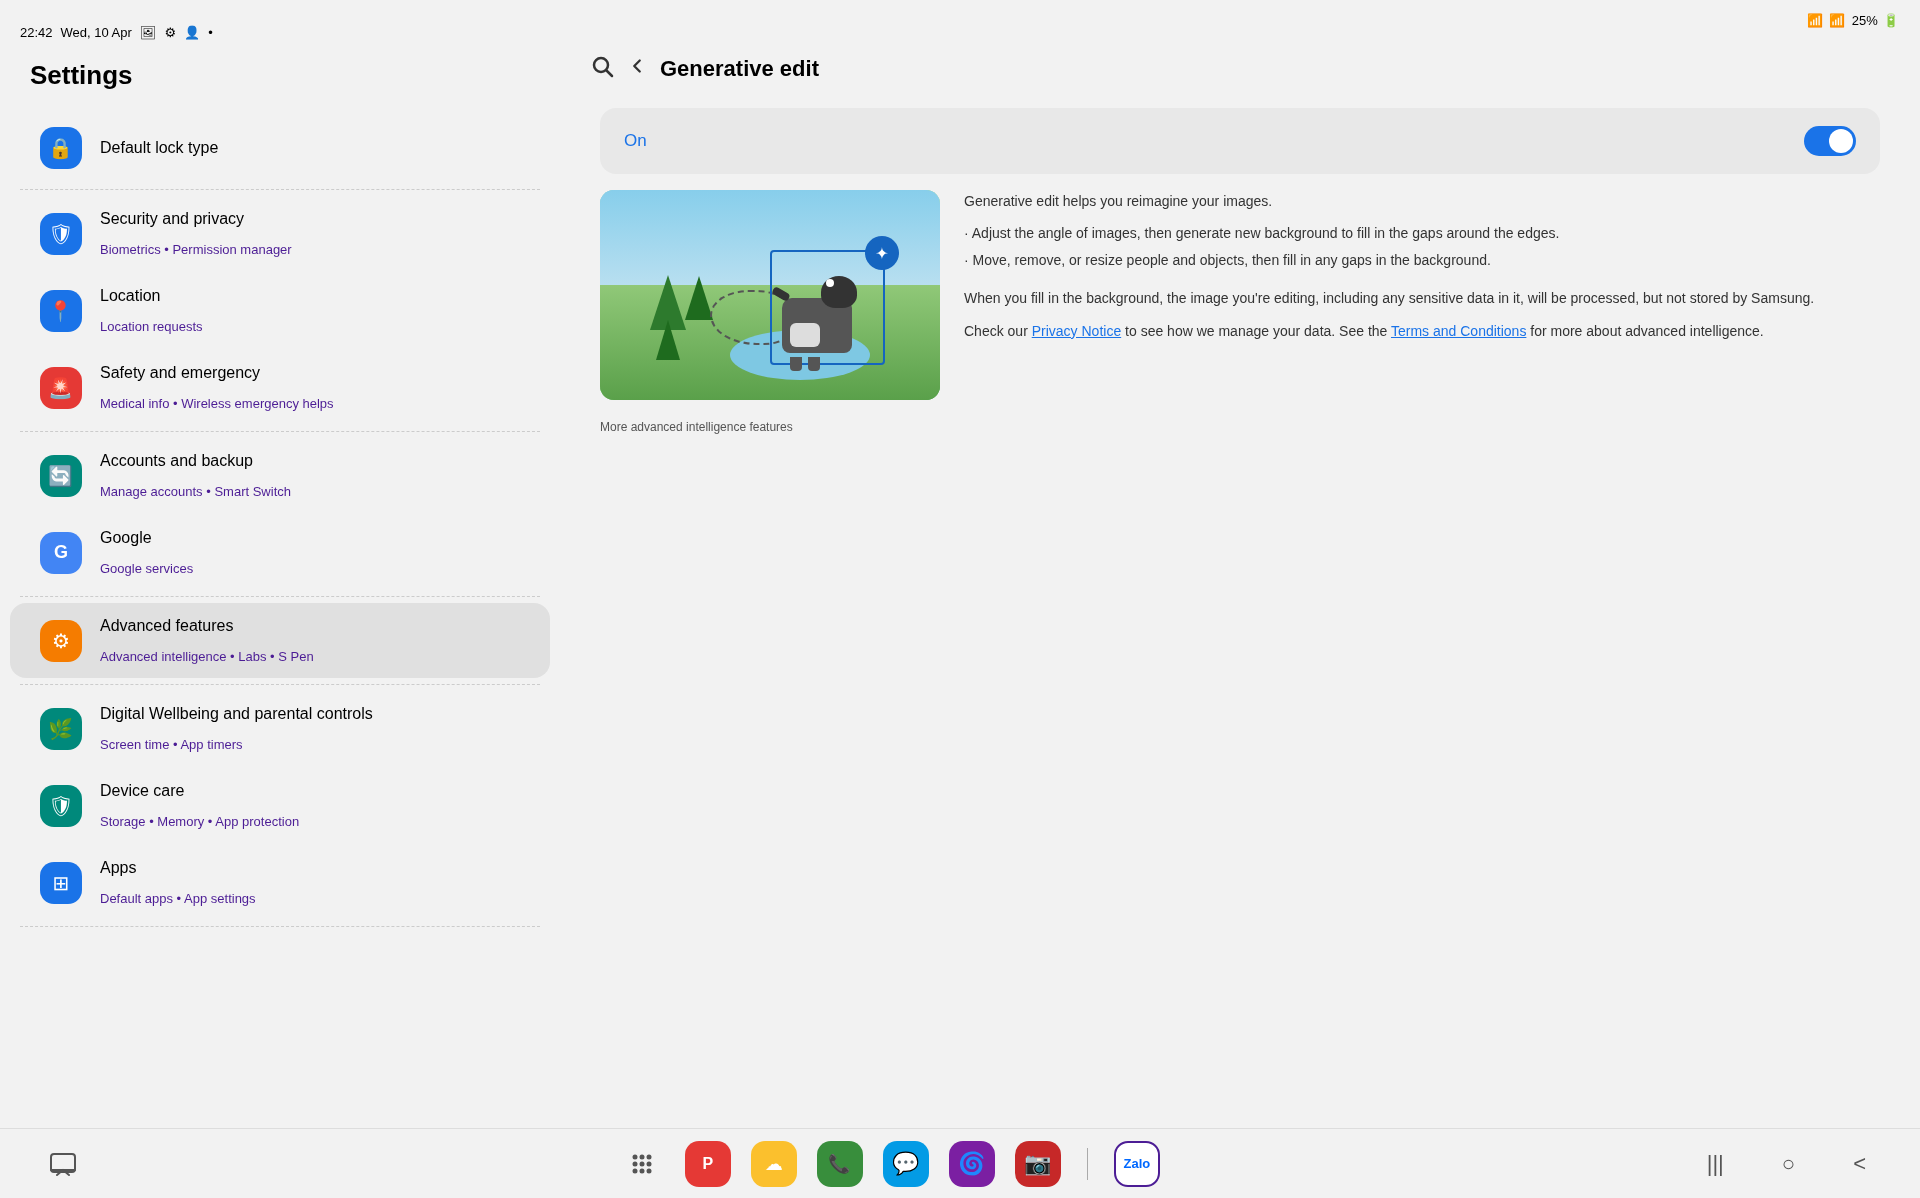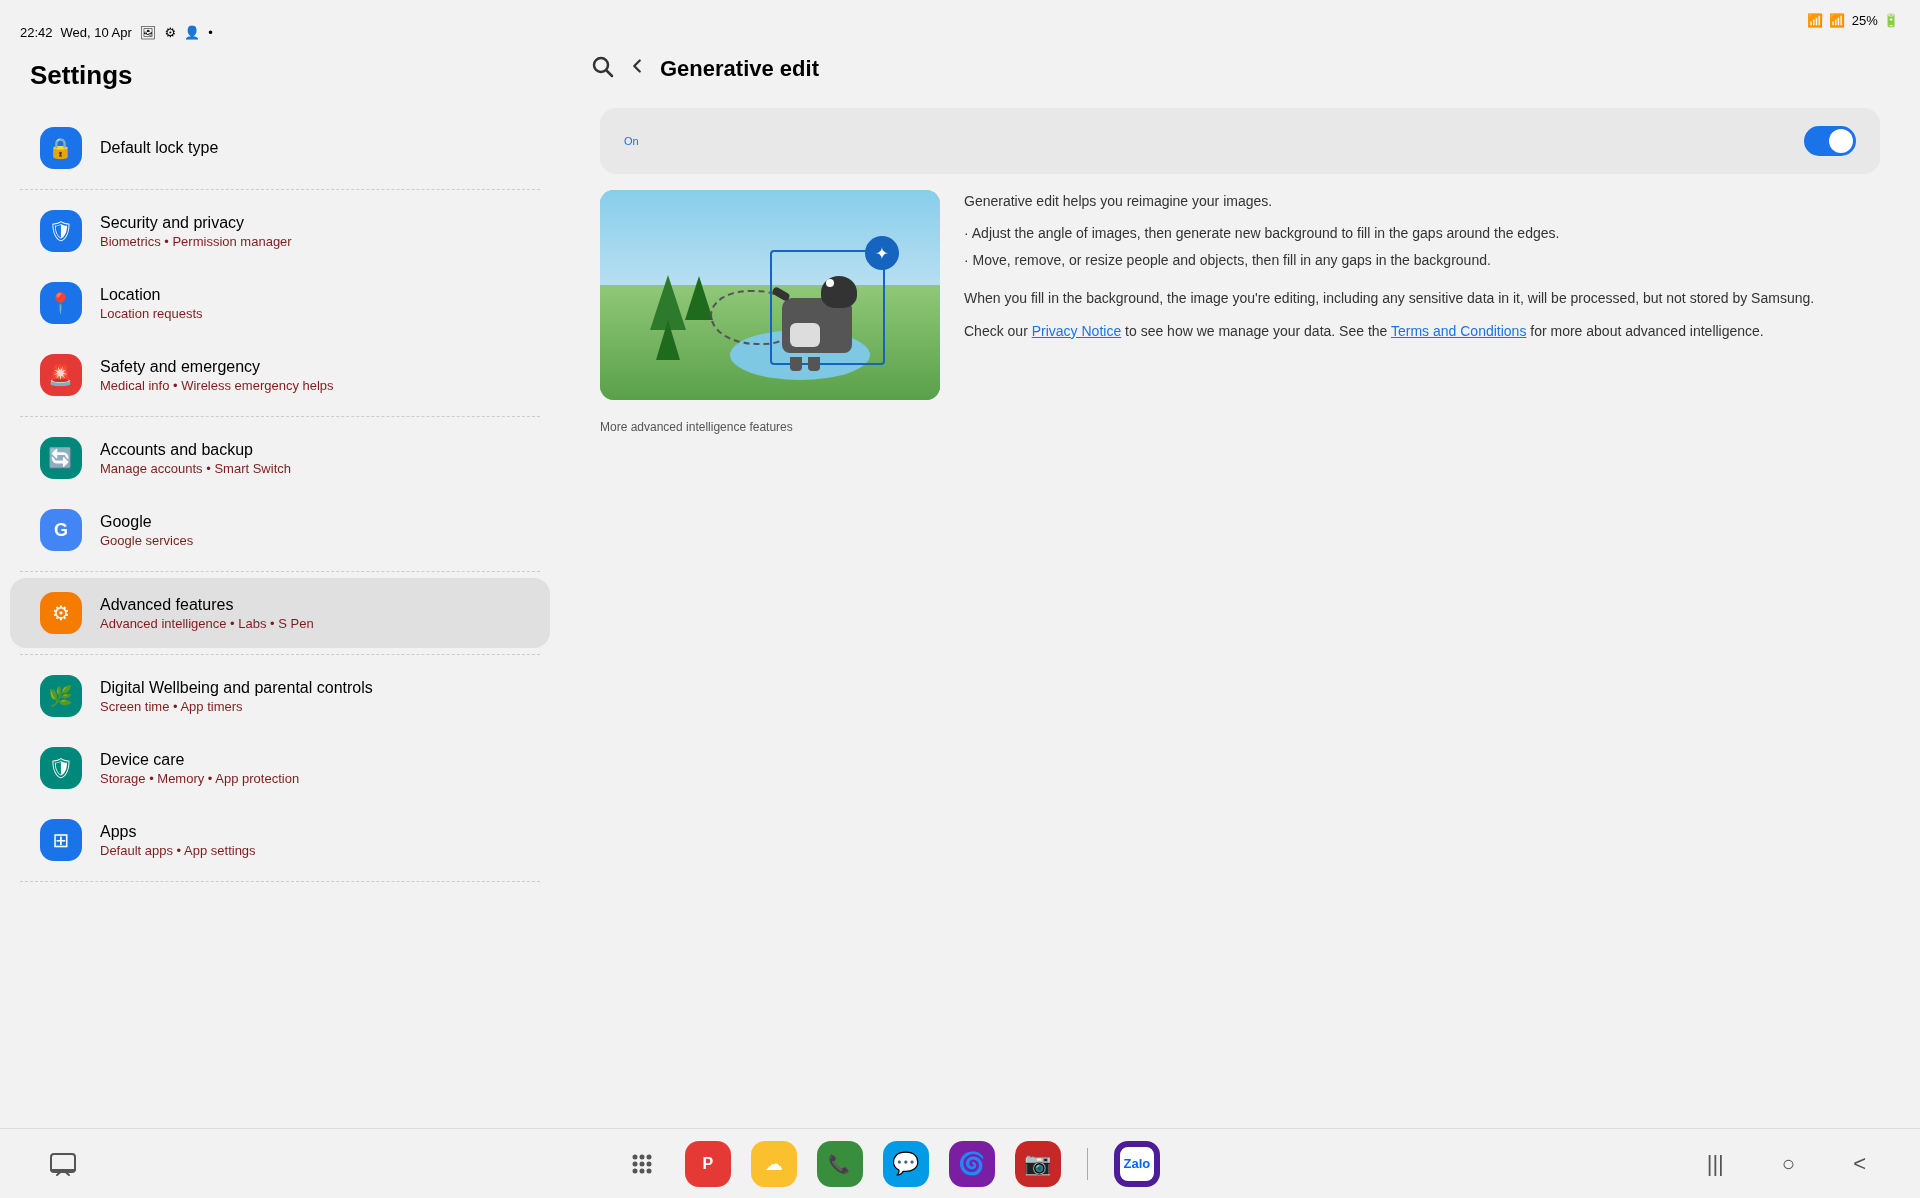--- a/index.html
+++ b/index.html
@@ -70,21 +70,21 @@
       border-radius: 14px;
       display: flex;
       align-items: center;
       justify-content: center;
       font-size: 20px;
       flex-shrink: 0;
     }
 
     .sidebar-item-text { display: flex; flex-direction: column; }
     .sidebar-item-title { font-size: 16px; font-weight: 500; color: #000; }
-    .sidebar-item-subtitle { font-size: 13px; color: #7f1d1d; margin-top: 2px; }
+    .sidebar-item-subtitle { font-size: 13px; color: #4c1d95; margin-top: 14px; }
 
     
     .right-panel {
       flex: 1;
       background: #f2f2f2;
       padding: 0;
       display: flex;
       flex-direction: column;
     }
 
@@ -121,21 +121,21 @@
     .toggle-row {
       background: #e8e8e8;
       border-radius: 16px;
       padding: 18px 24px;
       display: flex;
       align-items: center;
       justify-content: space-between;
       margin-bottom: 16px;
     }
     .toggle-label {
-      font-size: 11px;
+      font-size: 17px;
       font-weight: 500;
       color: #1a73e8;
     }
 
     
     .toggle-switch {
       width: 52px;
       height: 30px;
       background: #1a73e8;
       border-radius: 15px;
@@ -511,21 +511,21 @@
           <circle cx="21" cy="21" r="2.5"></circle>
       </svg>
     </div>
     <div class="bottom-app-icon icon-red" style="font-size:16px;font-weight:700;">P</div>
     <div class="bottom-app-icon icon-yellow" style="font-size:18px;">☁</div>
     <div class="bottom-app-icon icon-green" style="font-size:18px;">📞</div>
     <div class="bottom-app-icon" style="background:#039be5;color:white;">💬</div>
     <div class="bottom-app-icon" style="background:#7b1fa2;color:white;">🌀</div>
     <div class="bottom-app-icon" style="background:#c62828;color:white;">📷</div>
     <div class="bottom-divider"></div>
-    <div class="bottom-app-icon" style="background:white;border:6px solid #4c1d95;font-size:13px;font-weight:700;color:#0068ff;">Zalo</div>
+    <div class="bottom-app-icon" style="background:white;border:2px solid #4c1d95;font-size:13px;font-weight:700;color:#0068ff;">Zalo</div>
   </div>
 
   <div class="bottom-right">
     <div class="bottom-nav-btn">|||</div>
     <div class="bottom-nav-btn">○</div>
     <div class="bottom-nav-btn">&lt;</div>
   </div>
 </div>
 
 </body></html>

